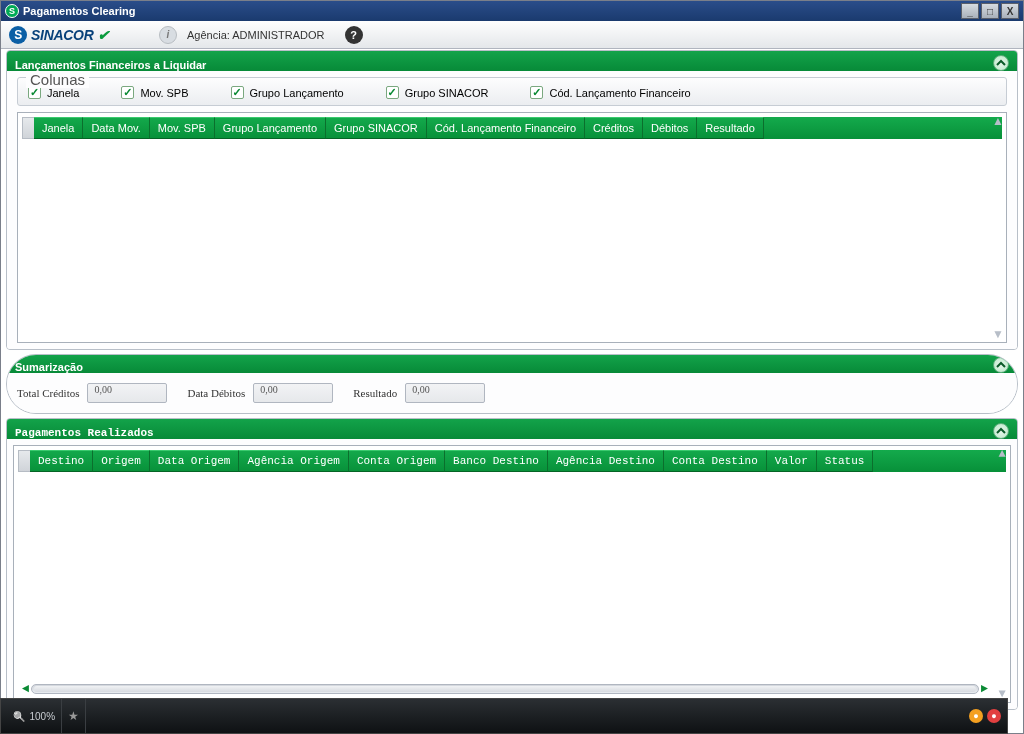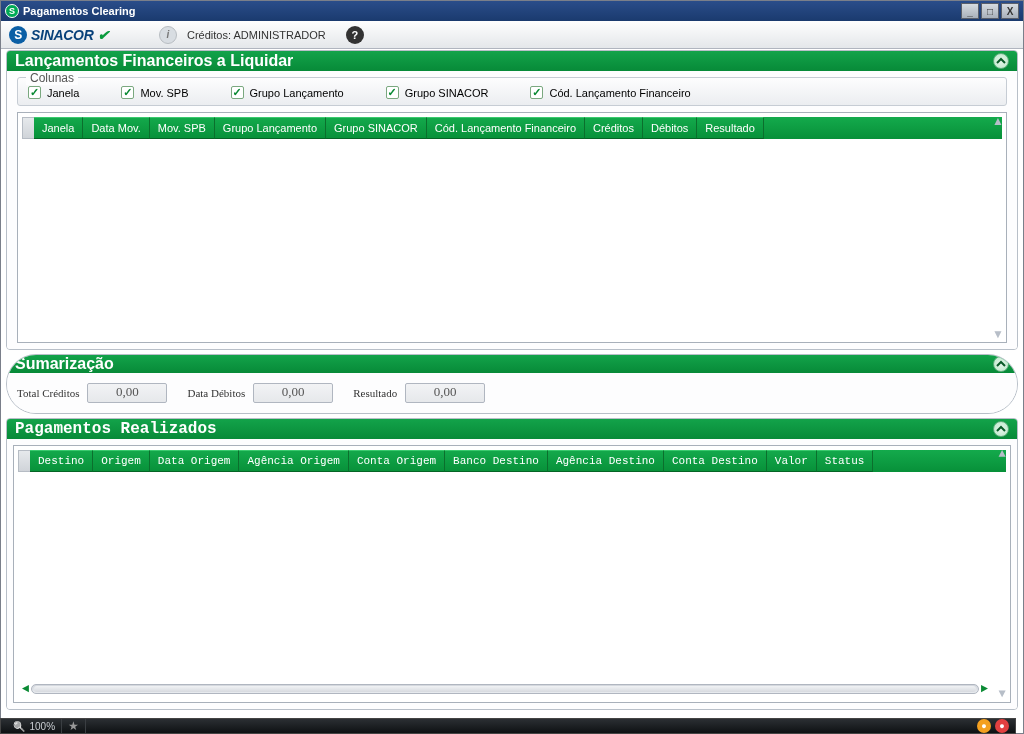--- a/index.html
+++ b/index.html
@@ -21,56 +21,56 @@
   .breadcrumb { color: #555; flex: 1; }
   .breadcrumb .sep { color: #777; margin: 0 4px; }
   .user-label { color: #333; margin-right: 20px; }
   .help-icon { width: 18px; height: 18px; border-radius: 50%; background: #333; color: #fff; display: inline-flex; align-items: center; justify-content: center; font-size: 11px; font-weight: bold; }
   
   
   .content { position: absolute; top: 48px; left: 2px; right: 2px; bottom: 22px; display: flex; flex-direction: column; gap: 4px; padding: 2px 4px; }
   
   
   .panel { border: 1px solid #b8bfc8; border-radius: 4px; background: #f8f9fb; overflow: hidden; display: flex; flex-direction: column; }
-  .panel-header { height: 20px; background: linear-gradient(#13a34a,#078a38); color: #fff; font-weight: bold; font-size: 16px; display: flex; align-items: center; padding: 0 8px; }
+  .panel-header { height: 20px; background: linear-gradient(#13a34a,#078a38); color: #fff; font-weight: bold; font-size: 11px; display: flex; align-items: flex-end; padding: 0 8px; }
   .panel-header .hdr-title { flex: 1; }
   .collapse-btn { width: 16px; height: 16px; border-radius: 50%; background: radial-gradient(#e8f8ed,#b7e5c5); display: flex; align-items: center; justify-content: center; border: 1px solid #5fae7c; cursor: pointer; }
   .collapse-btn svg { width: 10px; height: 10px; }
   .panel-body { padding: 6px 10px; background: #fdfdfe; flex: 1; display: flex; flex-direction: column; }
   
   
   .fieldset { border: 1px solid #c6ccd4; border-radius: 3px; padding: 8px 10px 6px; margin-bottom: 6px; background: linear-gradient(#fdfdfe,#ebedf0); position: relative; }
-  .fieldset-legend { position: absolute; top: -7px; left: 8px; background: #fdfdfe; padding: 0 4px; font-size: 12px; color: #555; }
+  .fieldset-legend { position: absolute; top: -7px; left: 8px; background: #fdfdfe; padding: 0 4px; font-size: 15px; color: #555; }
   .checkbox-row { display: flex; align-items: center; gap: 42px; }
   .chk { display: inline-flex; align-items: center; gap: 6px; cursor: pointer; }
   .chk-box { width: 13px; height: 13px; border: 1px solid #7aa87f; background: #fff; display: inline-flex; align-items: center; justify-content: center; border-radius: 2px; }
   .chk-box.checked::after { content: "✓"; color: #0a8a34; font-size: 11px; font-weight: bold; line-height: 1; }
   
   
   .grid-container { flex: 1; border: 1px solid #a8b0ba; background: #fff; position: relative; overflow: hidden; min-height: 0; }
   .grid-header-row { height: 22px; background: linear-gradient(#14aa4c,#079039); display: flex; align-items: stretch; margin: 4px 4px 0 4px; }
   .grid-corner { width: 12px; background: linear-gradient(#e6e9ec,#d0d4d9); border: 1px solid #b6bcc4; border-right: none; }
   .grid-col { color: #fff; font-size: 11px; display: flex; align-items: center; justify-content: center; padding: 0 8px; border-right: 1px solid #0b6f2d; border-top: 1px solid #3bc96e; border-bottom: 1px solid #056425; white-space: nowrap; cursor: pointer; }
   .scroll-vert { position: absolute; right: 1px; top: 2px; bottom: 2px; width: 14px; display: flex; flex-direction: column; justify-content: space-between; }
   .scroll-arrow { color: #b7bec8; font-size: 12px; text-align: center; line-height: 1; cursor: pointer; }
   
   
   .summary-row { display: flex; align-items: center; gap: 20px; padding: 4px 0; }
   .sum-item { display: flex; align-items: center; gap: 8px; font-family: Liberation Serif, serif; }
   .sum-label { color: #333; }
-  .sum-field { width: 80px; height: 20px; border: 1px solid #b0b6c0; background: linear-gradient(#f2f3f5,#e6e8eb); border-radius: 2px; text-align: center; padding: 0 6px; font-size: 13px; color: #555; }
+  .sum-field { width: 80px; height: 20px; border: 1px solid #b0b6c0; background: linear-gradient(#f2f3f5,#e6e8eb); border-radius: 2px; text-align: left; padding: 0 6px; font-size: 10px; color: #555; }
   
   
   .hscroll { height: 14px; margin: 2px 4px 4px; display: flex; align-items: center; }
   .hscroll-track { flex: 1; height: 10px; background: linear-gradient(#d3d7dd,#e8ebef); border: 1px solid #b0b6c0; border-radius: 5px; position: relative; }
   .hscroll-thumb { position: absolute; left: 2px; right: 2px; top: 1px; bottom: 1px; background: linear-gradient(#f0f2f4,#d7dadf); border-radius: 4px; }
   .hscroll-arrow { color: #0a8a34; font-size: 12px; padding: 0 2px; cursor: pointer; }
   
   
-  .statusbar { position: absolute; bottom: 0; left: 0; right: 8px; height: 16px; background: linear-gradient(#2b2f33,#0e1113); color: #c9cdd2; display: flex; align-items: center; padding: 0 6px; border: 1px solid #444; font-size: 10px; }
+  .statusbar { position: absolute; bottom: 0; left: 0; right: 16px; height: 36px; background: linear-gradient(#2b2f33,#0e1113); color: #c9cdd2; display: flex; align-items: center; padding: 0 6px; border: 1px solid #444; font-size: 10px; }
   .statusbar .sb-item { display: flex; align-items: center; gap: 4px; padding: 0 6px; border-right: 1px solid #3a3e42; height: 100%; }
   .zoom-icon::before { content: "🔍"; font-size: 10px; filter: grayscale(1) brightness(1.6); }
   .star-icon { color: #999; font-size: 12px; }
   .sb-right { margin-left: auto; display: flex; gap: 4px; align-items: center; }
   .bubble { width: 14px; height: 14px; border-radius: 50%; display: inline-flex; align-items: center; justify-content: center; font-size: 9px; color: #fff; }
   .bubble.orange { background: #f4a020; }
   .bubble.red { background: #e24040; }
   
   
   #panel1 { flex: 0 0 300px; }
@@ -92,21 +92,21 @@
 </div>
 
 <div class="headerbar">
   <div class="logo-area">
     <span class="logo-s">S</span>
     <span>SINACOR</span>
     <span class="logo-swoosh">✔</span>
   </div>
   <span class="info-icon">i</span>
   <div class="user-label">
-    <span>Créditos:</span>
+    <span>Agência:</span>
     <span>ADMINISTRADOR</span>
   </div>
   <span class="help-icon">?</span>
 </div>
 
 <div class="content">
 
   <div class="panel" id="panel1">
     <div class="panel-header">
       <span class="hdr-title">Lançamentos Financeiros a Liquidar</span>

